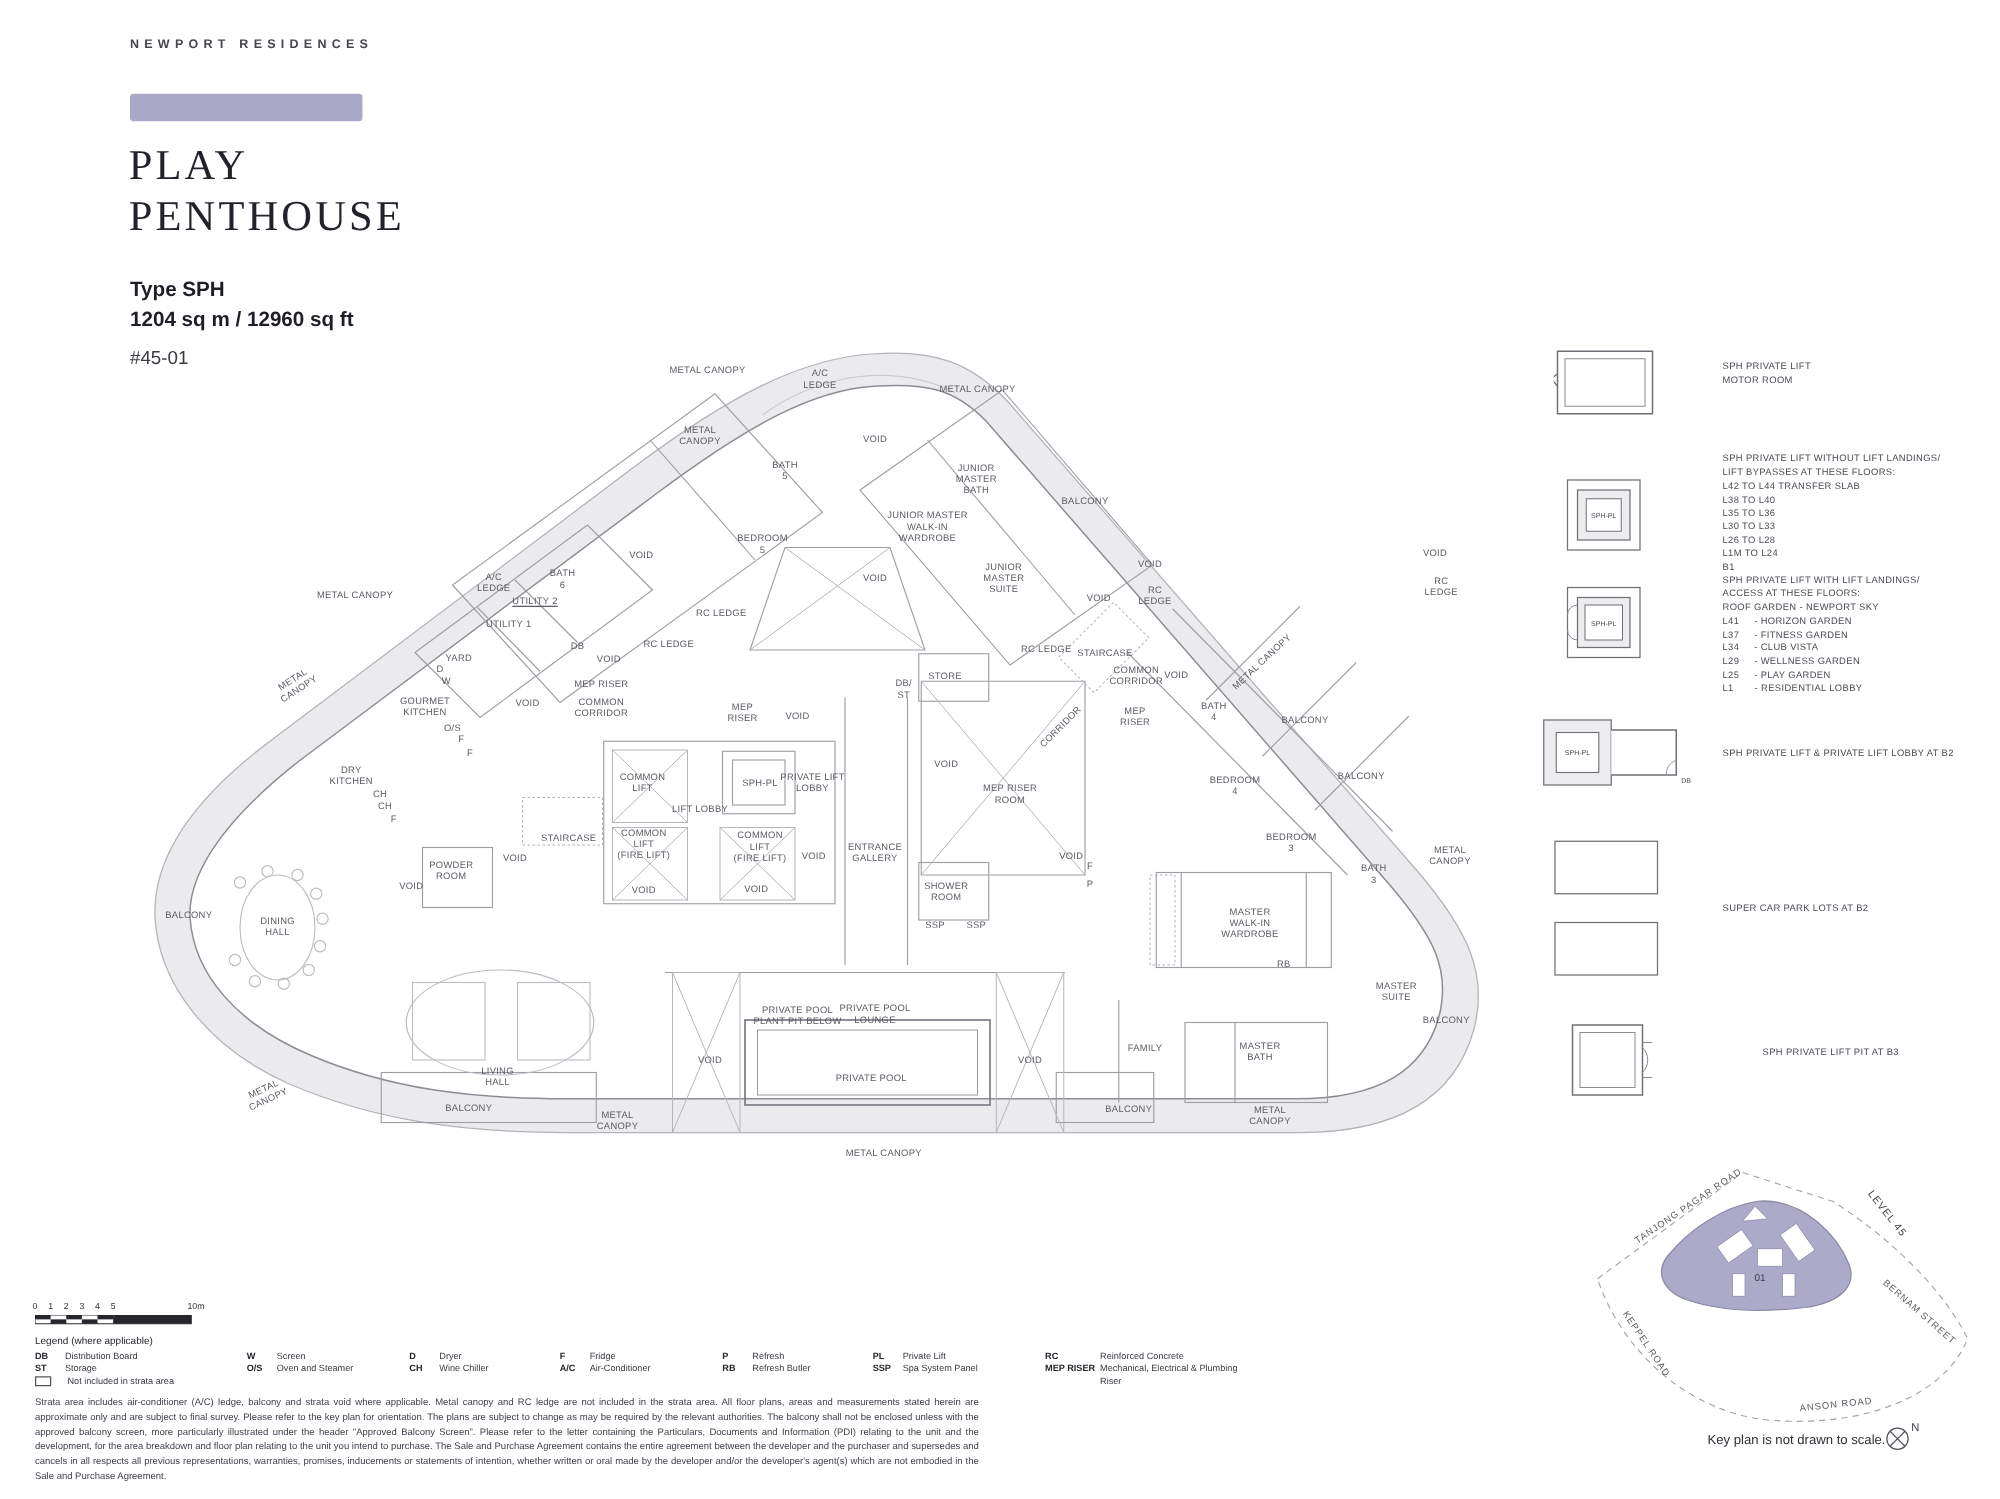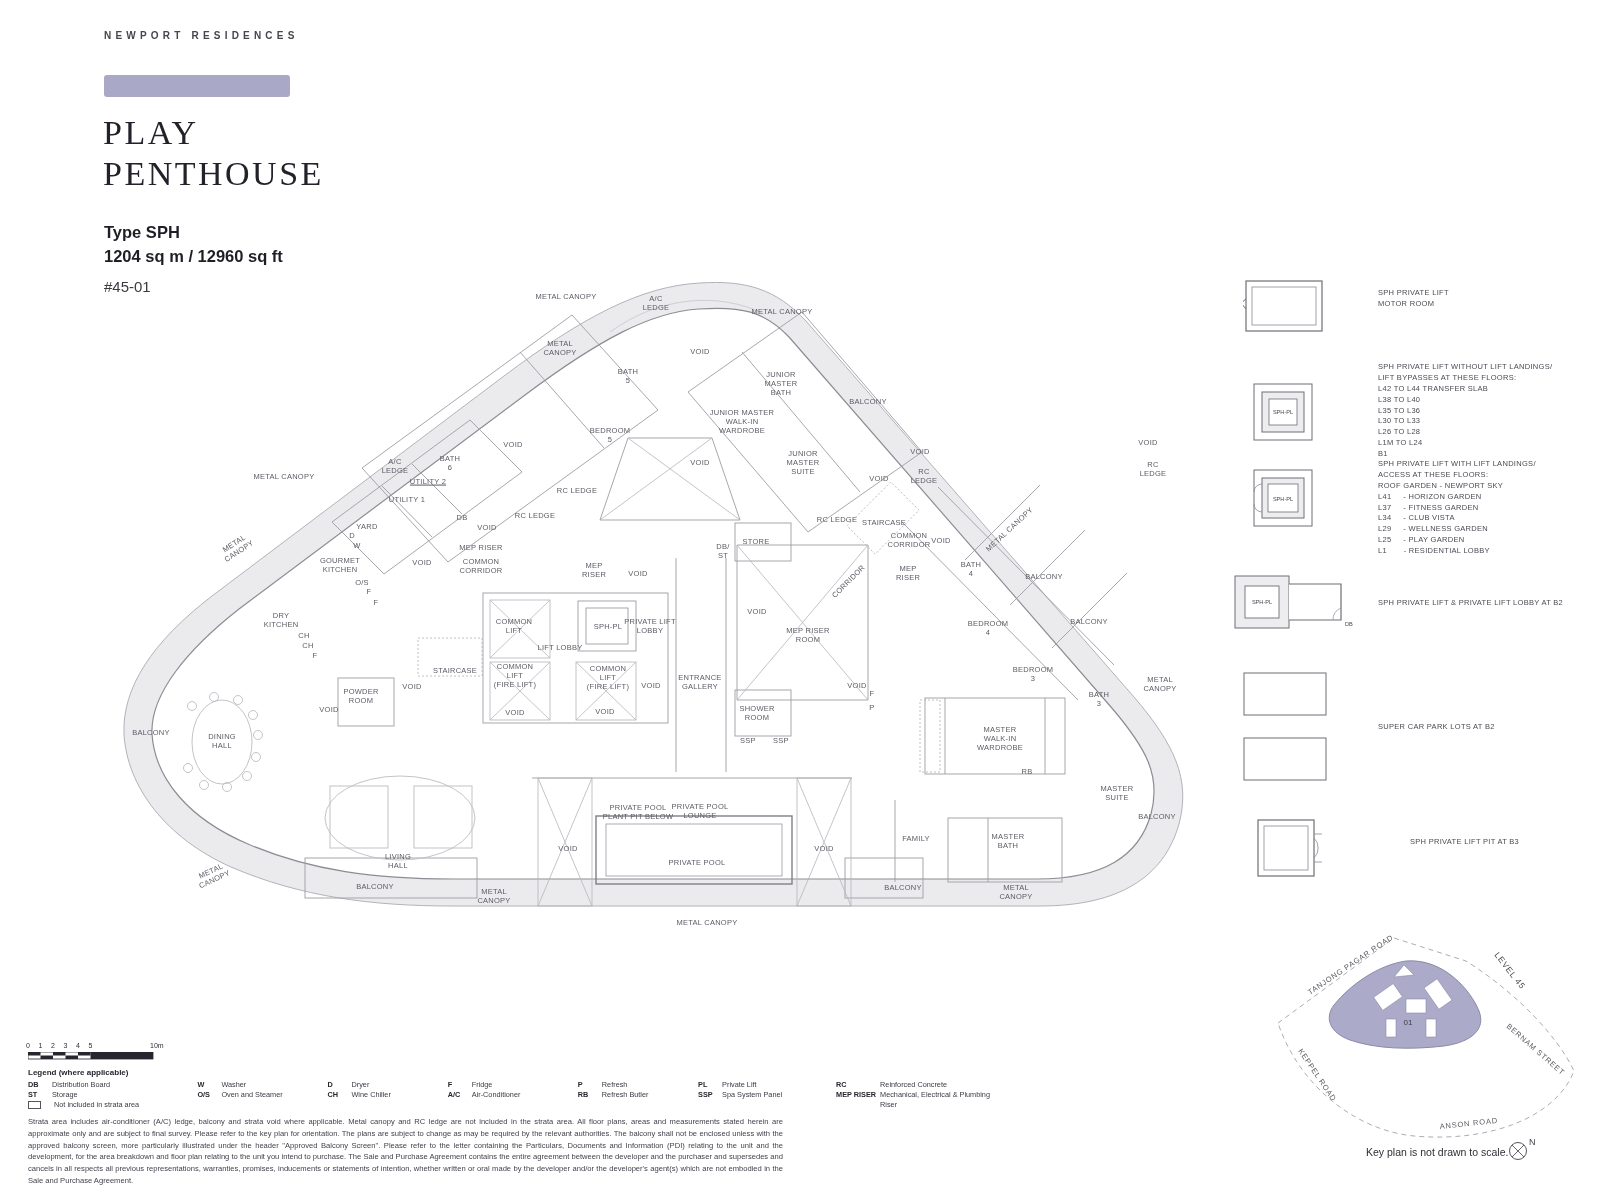--- a/index.html
+++ b/index.html
@@ -23,21 +23,21 @@
   .rl-item{position:absolute;}
   .rl-text{position:absolute;font-size:7.5px;line-height:1.45;letter-spacing:.3px;
            color:#4a4a54;text-transform:uppercase;white-space:pre;}
   
   .scale{position:absolute;left:28px;top:1042px;width:220px;height:26px;}
   .scale .tick{position:absolute;top:0;font-size:7px;color:#2e2e36;}
   .scale .endlab{position:absolute;top:0;left:122px;font-size:7px;color:#2e2e36;}
   .scale svg{position:absolute;left:0;top:10px;}
   
   .legend{position:absolute;left:28px;top:1068px;width:1000px;}
-  .legend-title{font-size:8px;font-weight:bold;color:#26262e;margin-bottom:3px;}
+  .legend-title{font-size:8px;font-weight:normal;color:#26262e;margin-bottom:3px;}
   .leg-cols{display:flex;align-items:flex-start;}
   .leg-col{margin-right:22px;}
   .leg-col:nth-child(1){width:150px;}
   .leg-col:nth-child(2){width:110px;}
   .leg-col:nth-child(3){width:100px;}
   .leg-col:nth-child(4){width:110px;}
   .leg-col:nth-child(5){width:100px;}
   .leg-col:nth-child(6){width:118px;}
   .leg-row{display:flex;font-size:7.3px;line-height:1.35;color:#3a3a44;}
   .leg-abbr{font-weight:bold;min-width:24px;color:#26262e;}
@@ -392,21 +392,21 @@
             <span>Storage</span>
           </div>
           <div class="leg-row">
             <span class="leg-box"></span>
             <span>Not included in strata area</span>
           </div>
         </div>
         <div class="leg-col">
           <div class="leg-row">
             <span class="leg-abbr">W</span>
-            <span>Washer</span>
+            <span>Screen</span>
           </div>
           <div class="leg-row">
             <span class="leg-abbr">O/S</span>
             <span>Oven and Steamer</span>
           </div>
         </div>
         <div class="leg-col">
           <div class="leg-row">
             <span class="leg-abbr">D</span>
             <span>Dryer</span>

